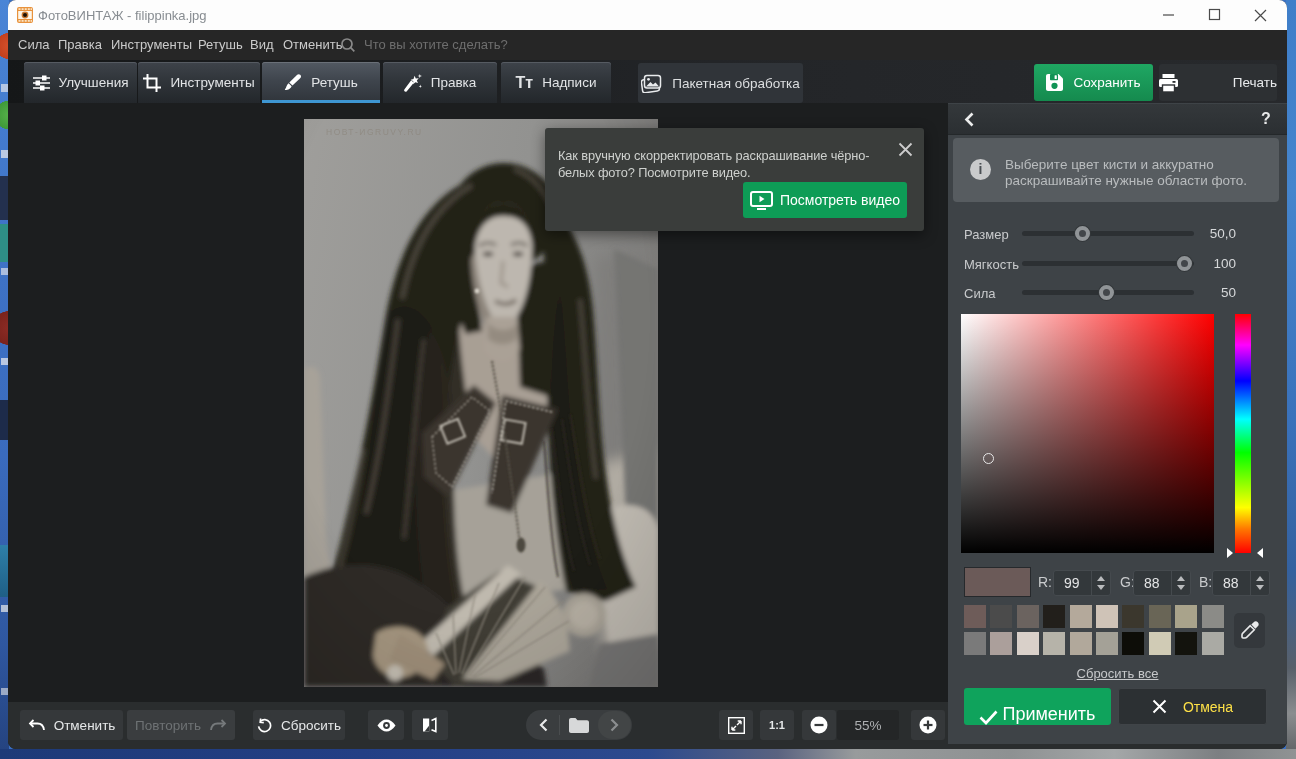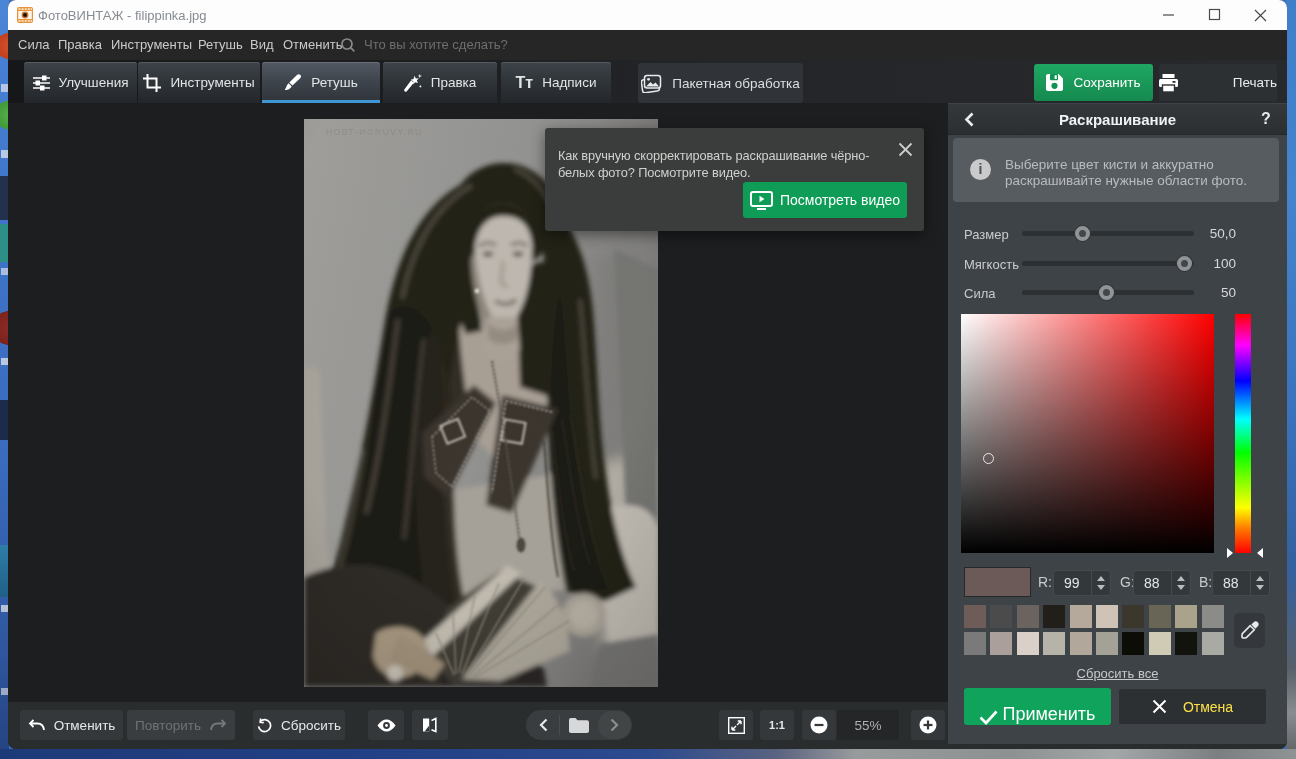--- a/index.html
+++ b/index.html
@@ -382,21 +382,20 @@
             <span>Посмотреть видео</span>
           </div>
       </div>
     </div>
 
     <div id="panel" class="abs">
       <div id="phead" class="abs">
         <svg class="abs" style="left:16px;top:8px;" width="10" height="15" viewBox="0 0 10 15">
             <path d="M8.5 1.5 L2.5 7.5 L8.5 13.5" fill="none" stroke="#eceded" stroke-width="2.6"></path>
           </svg>
-        <div class="title abs">Раскрашивание</div>
         <div class="q abs">?</div>
       </div>
       <div id="infobox" class="abs">
         <div class="ic abs">i</div>
         <div class="txt abs">Выберите цвет кисти и аккуратно<br>раскрашивайте нужные области фото.</div>
       </div>
       <div class="slrow abs" style="top:123px;">
         <div class="lab abs">Размер</div>
         <div class="track abs">
             <div class="knob abs" style="left:53px;"></div>

